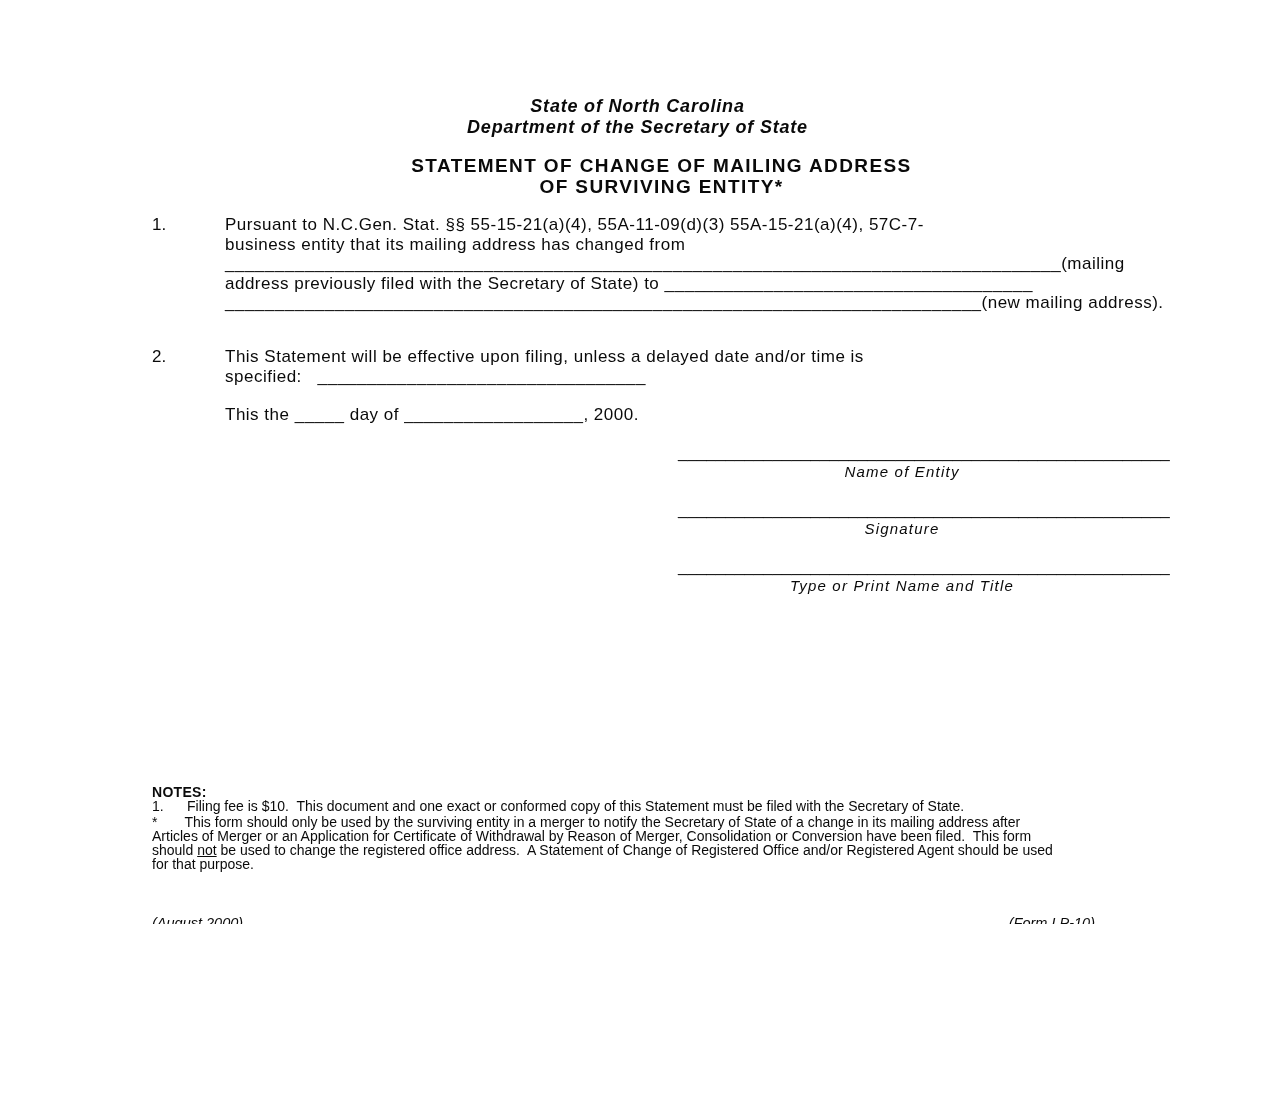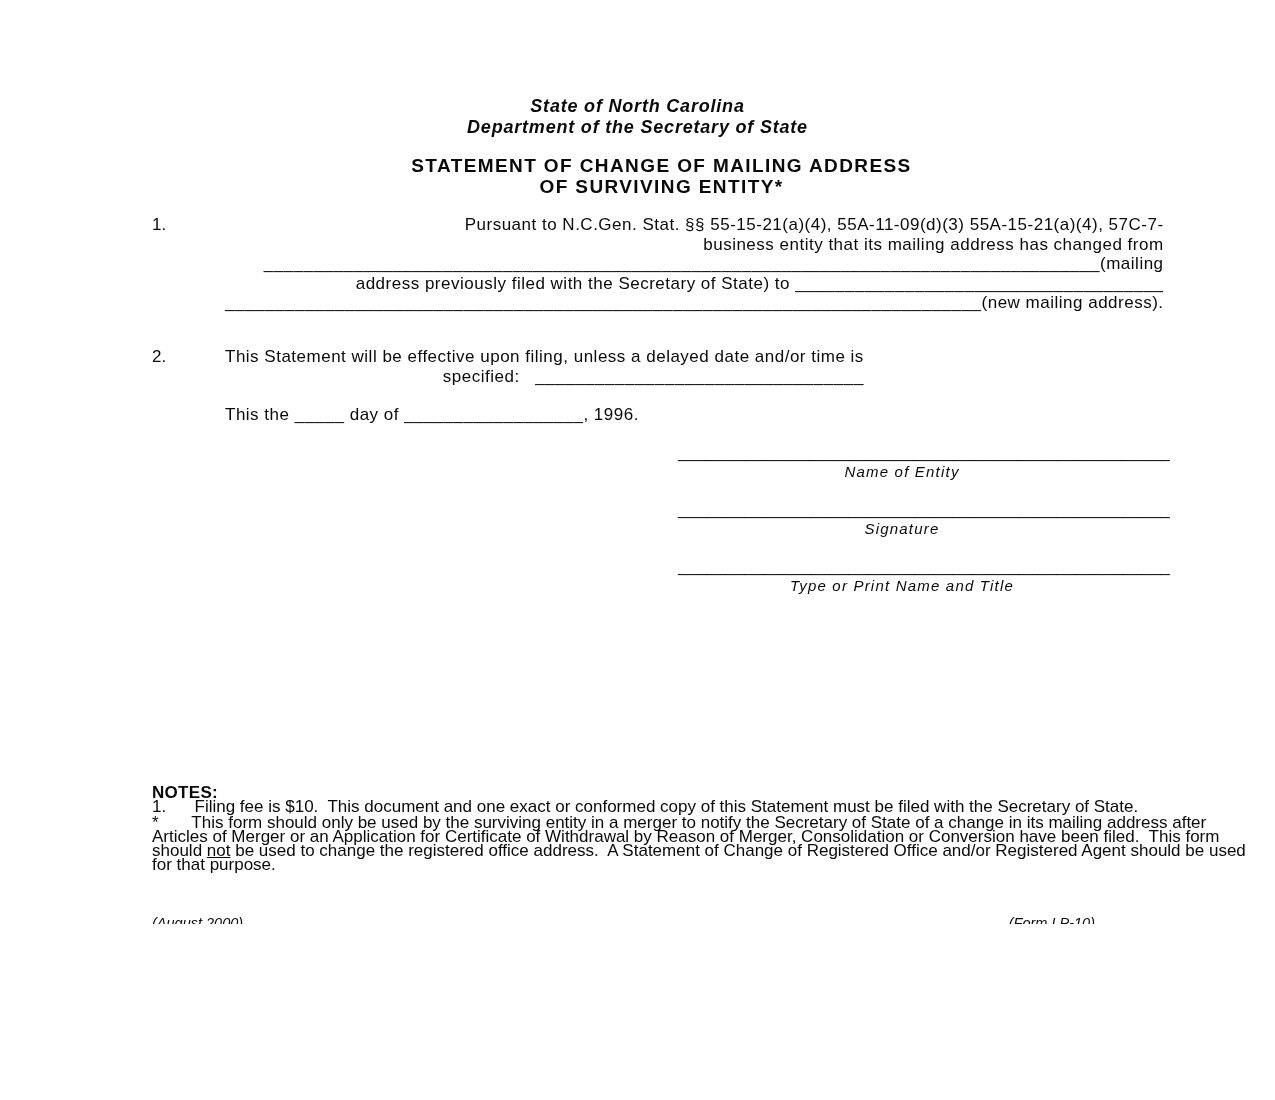--- a/index.html
+++ b/index.html
@@ -13,32 +13,32 @@
     color:#0a0a0a;
     overflow:hidden;
   }
   .center-block { position:absolute; left:0; width:1275px; text-align:center; }
   .hdr   { top:96px;  font-size:18px; font-weight:bold; font-style:italic; line-height:21px; letter-spacing:0.8px; }
   .ttl   { top:155px; font-size:19px; font-weight:bold; line-height:21px; letter-spacing:1.4px;padding-left:48px; }
 
   .numbered { position:absolute; left:152px; width:1010px; display:flex; align-items:flex-start; }
   .num   { width:73px; flex:none; font-size:17px; line-height:19.5px; }
   .ptext { font-size:17px; line-height:19.5px; letter-spacing:0.5px; }
-  .ptext .line { white-space:pre;text-align:right; }
+  .ptext .line { white-space:pre; }
   #para1 { top:215px; }
   #para2 { top:347px; }
 
   .date-line { position:absolute; left:225px; top:405px; font-size:17px; line-height:19.5px; letter-spacing:0.5px; white-space:pre; }
 
   .sig-block { position:absolute; left:678px; top:444px; width:448px; }
   .sig-row   { margin-bottom:19px; }
   .sig-line  { font-size:17px; line-height:18px; white-space:pre; letter-spacing:0; }
   .sig-label { font-size:15px; font-style:italic; line-height:20px; text-align:center; letter-spacing:1.2px; }
 
-  .notes { position:absolute; left:152px; top:786px; width:1010px; font-size:17px; line-height:13.9px; }
+  .notes { position:absolute; left:152px; top:786px; width:1010px; font-size:14px; line-height:13.9px; }
   .notes-heading { font-weight:bold; letter-spacing:0.3px; }
   .note-line { white-space:pre; }
   .note2 { margin-top:2px; }
   .u { text-decoration:underline; }
 
   .footer-row { position:absolute; left:0; width:1275px; height:18px; }
   #footer1 { top:915px; font-size:14.5px; font-style:italic; }
   #footer2 { top:931px; font-size:15px; letter-spacing:0.8px; }
   .f-left  { position:absolute; left:152px; }
   .f-mid   { position:absolute; left:525px; }
@@ -72,21 +72,21 @@
   </div>
 
   <div class="numbered" id="para2">
     <div class="num">2.</div>
     <div class="ptext">
       <div class="line">This Statement will be effective upon filing, unless a delayed date and/or time is</div>
       <div class="line">specified:   _________________________________</div>
     </div>
   </div>
 
-  <div class="date-line">This the _____ day of __________________, 1996.</div>
+  <div class="date-line">This the _____ day of __________________, 2000.</div>
 
   <div class="sig-block">
     <div class="sig-row">
       <div class="sig-line">____________________________________________________</div>
       <div class="sig-label">Name of Entity</div>
     </div>
     <div class="sig-row">
       <div class="sig-line">____________________________________________________</div>
       <div class="sig-label">Signature</div>
     </div>

